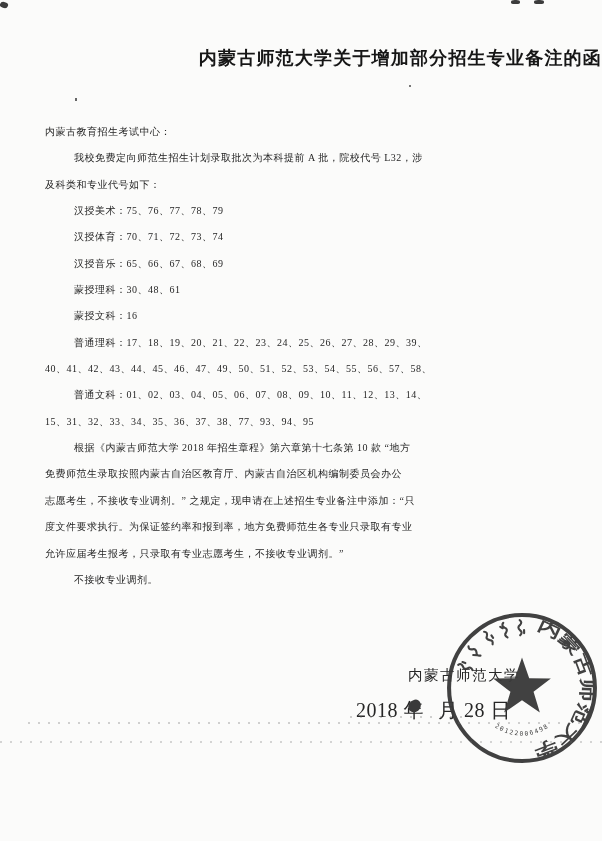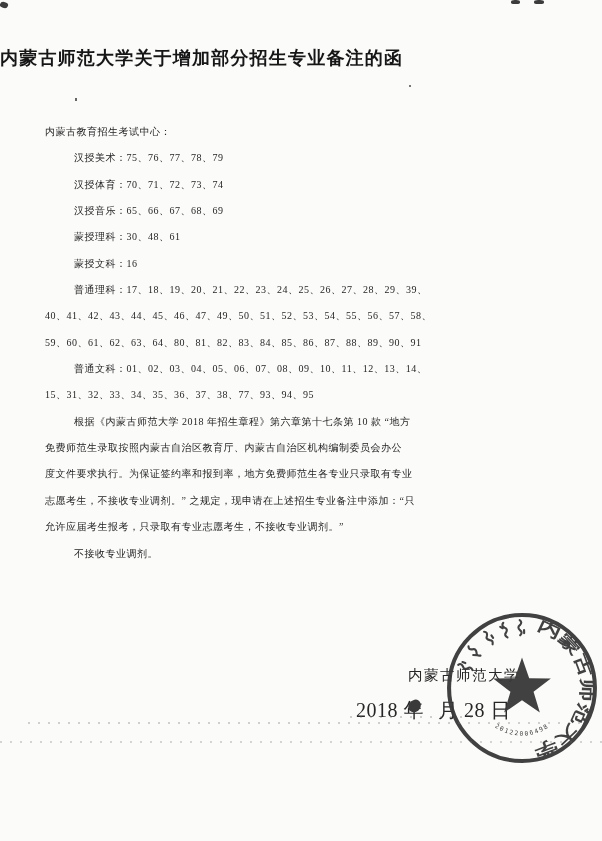--- a/index.html
+++ b/index.html
@@ -3,21 +3,21 @@
 <meta charset="utf-8">
 <style>
   html,body{margin:0;padding:0;background:#e8e8e8;}
   .page{
     position:relative;width:602px;height:841px;margin:0 auto;
     background:#fbfbfa;overflow:hidden;
     font-family:"Liberation Serif","DejaVu Serif",serif;
     color:#262626;
   }
   .doc-title{
-    position:absolute;top:46px;left:0;width:100%;text-align:left;
+    position:absolute;top:46px;left:0;width:100%;text-align:right;
     font-size:18px;font-weight:bold;letter-spacing:1.2px;color:#161616;
   }
   .doc-body{
     position:absolute;top:119px;left:45px;width:521px;
     font-size:10px;line-height:26.35px;letter-spacing:0.5px;
   }
   .ln{white-space:nowrap;}
   .ln.ind{text-indent:29px;}
   .sig-org{
     position:absolute;top:666px;left:408px;
@@ -50,34 +50,35 @@
 </style>
 </head>
 <body>
 
 <div class="page">
 
   <div class="doc-title">内蒙古师范大学关于增加部分招生专业备注的函</div>
 
   <div class="doc-body">
     <div class="ln">内蒙古教育招生考试中心：</div>
+    <div class="ln ind">我校免费定向师范生招生计划录取批次为本科提前 A 批，院校代号 L32，涉</div>
+    <div class="ln">及科类和专业代号如下：</div>
     <div class="ln ind">汉授美术：75、76、77、78、79</div>
     <div class="ln ind">汉授体育：70、71、72、73、74</div>
     <div class="ln ind">汉授音乐：65、66、67、68、69</div>
     <div class="ln ind">蒙授理科：30、48、61</div>
     <div class="ln ind">蒙授文科：16</div>
     <div class="ln ind">普通理科：17、18、19、20、21、22、23、24、25、26、27、28、29、39、</div>
     <div class="ln">40、41、42、43、44、45、46、47、49、50、51、52、53、54、55、56、57、58、</div>
-    <div class="ln">59、60、61、62、63、64、80、81、82、83、84、85、86、87、88、89、90、91</div>
     <div class="ln ind">普通文科：01、02、03、04、05、06、07、08、09、10、11、12、13、14、</div>
     <div class="ln">15、31、32、33、34、35、36、37、38、77、93、94、95</div>
     <div class="ln ind">根据《内蒙古师范大学 2018 年招生章程》第六章第十七条第 10 款 “地方</div>
     <div class="ln">免费师范生录取按照内蒙古自治区教育厅、内蒙古自治区机构编制委员会办公</div>
+    <div class="ln">志愿考生，不接收专业调剂。” 之规定，现申请在上述招生专业备注中添加：“只</div>
     <div class="ln">度文件要求执行。为保证签约率和报到率，地方免费师范生各专业只录取有专业</div>
-    <div class="ln">志愿考生，不接收专业调剂。” 之规定，现申请在上述招生专业备注中添加：“只</div>
     <div class="ln">允许应届考生报考，只录取有专业志愿考生，不接收专业调剂。”</div>
     <div class="ln ind">不接收专业调剂。</div>
   </div>
 
   <div class="sig-org">内蒙古师范大学</div>
 
   <div class="sig-date"><span>2018 年</span><span class="month-gap"></span><span>月 28 日</span></div>
 
   <svg class="seal" viewBox="0 0 154 154">
     <circle cx="77" cy="77" r="72" fill="none" stroke="#383838" stroke-width="4"></circle>

